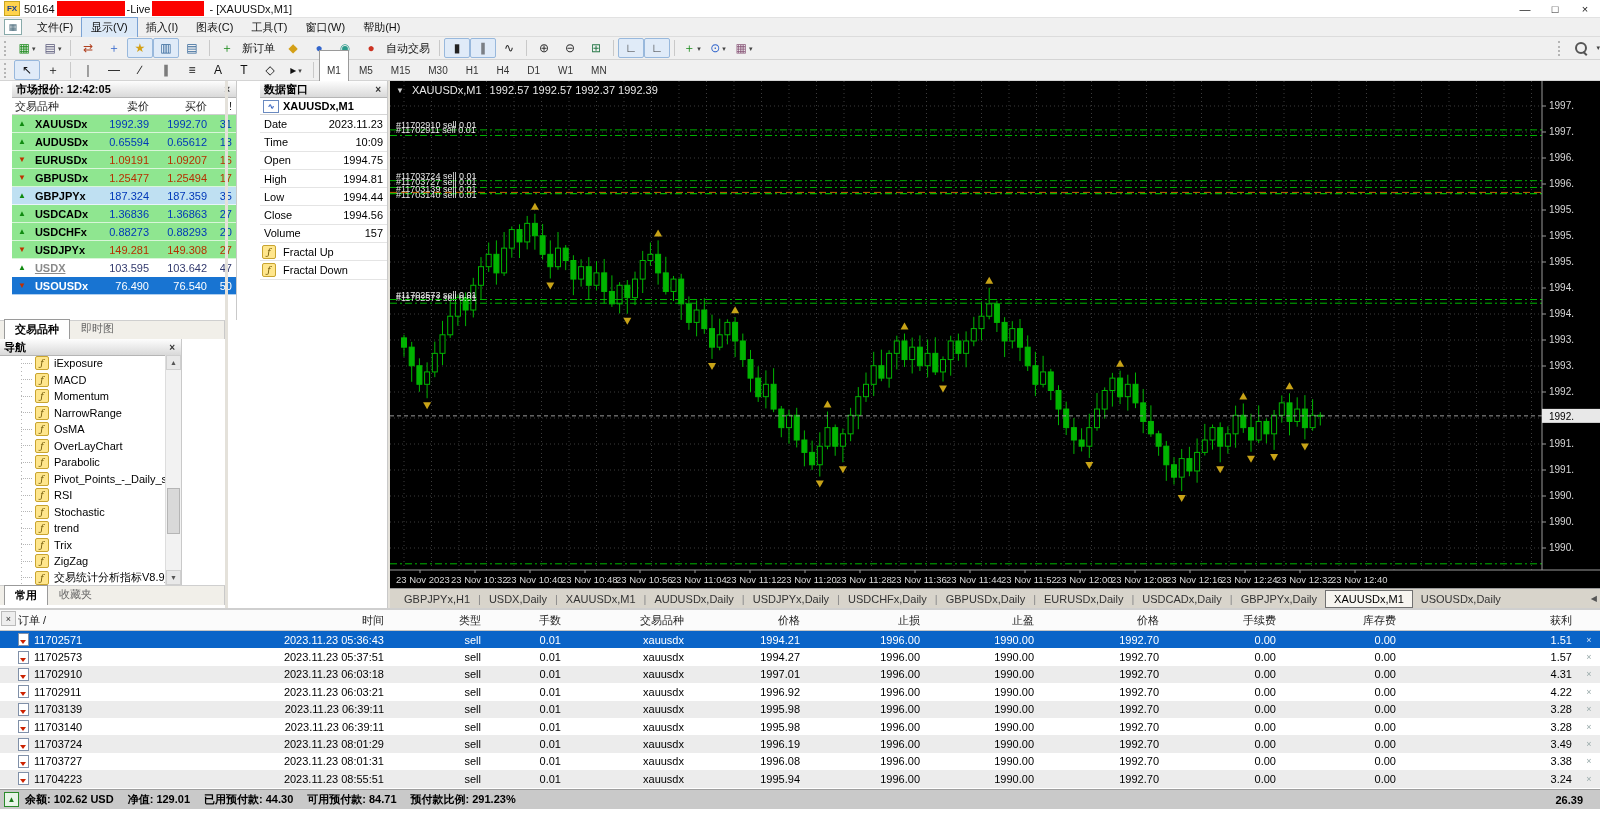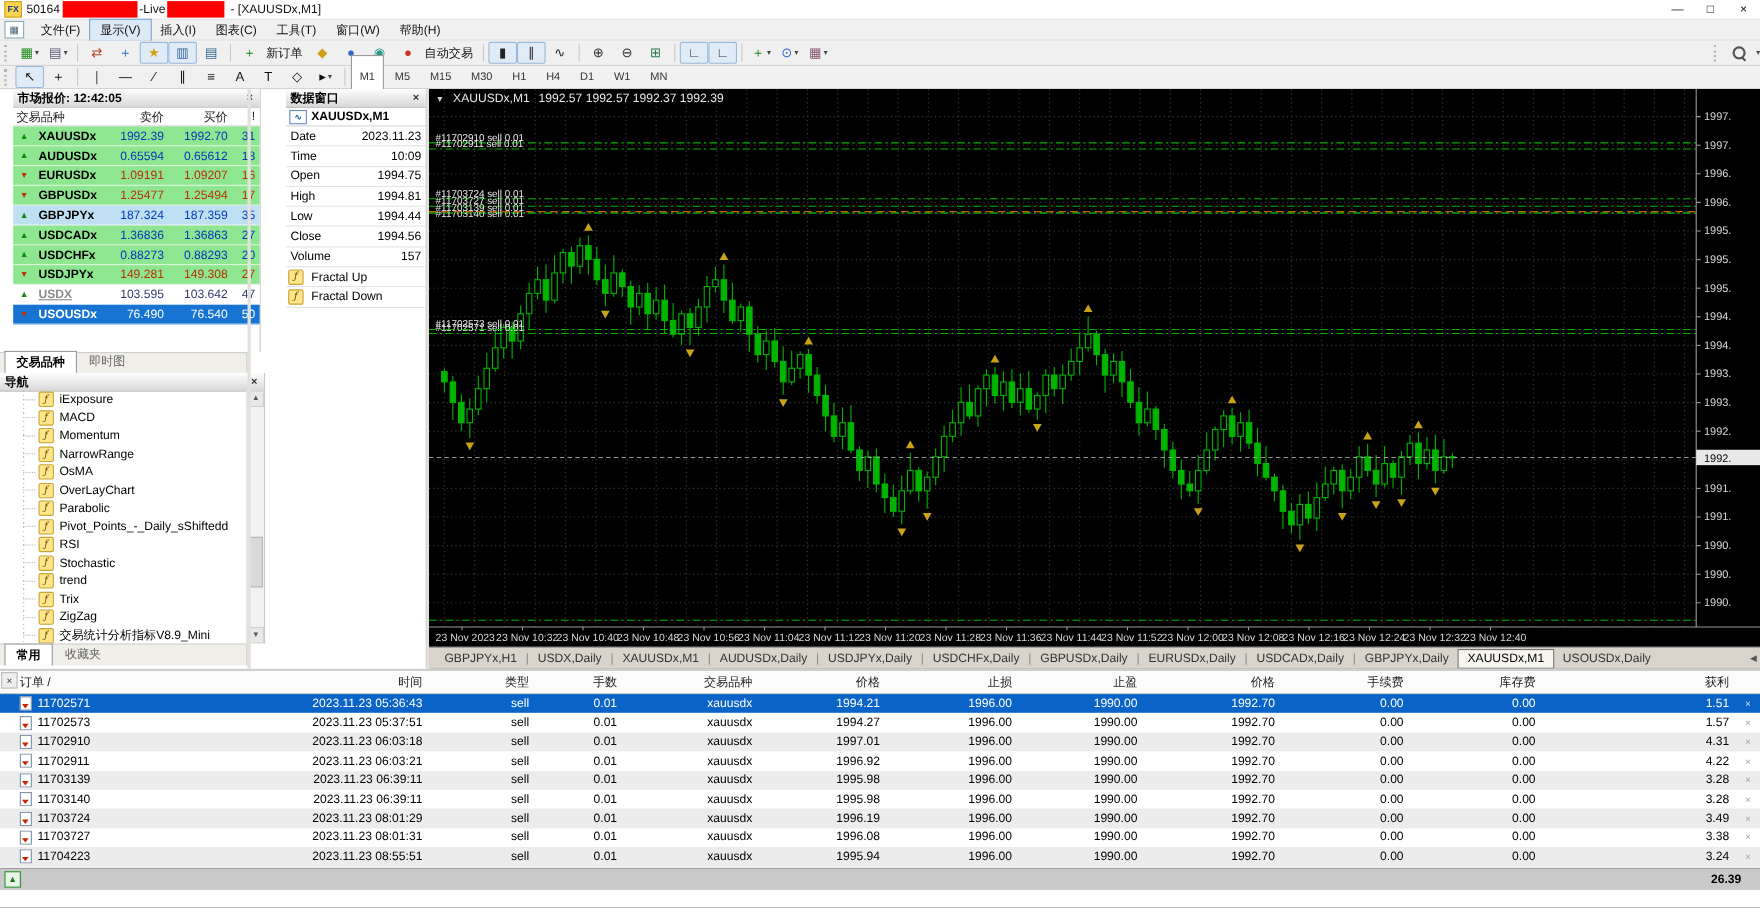--- a/index.html
+++ b/index.html
@@ -51,21 +51,21 @@
   .mw-sym{display:flex;align-items:center;gap:3px;font-weight:bold;}
   .mw-num{text-align:right;}
   .bg-g{background:#8fe690;} .bg-b{background:#bfe0f2;} .bg-w{background:#ffffff;} .bg-sel{background:#1874d2;color:#fff;}
   .pc-up{color:#0038b8;} .pc-dn{color:#b63000;} .pc-nv{color:#333a6e;} .pc-wt{color:#ffffff;}
   .arr{font-size:8px;}
   #mw-tabs,#nav-tabs{position:absolute;left:0;width:225px;height:19px;background:#f1efe9;border-top:1px solid #cfcfcf;
         border-right:1px solid #c9c9c9;display:flex;align-items:flex-end;padding-left:4px;box-sizing:border-box;}
   #mw-tabs{top:320px;} #nav-tabs{top:585px;height:20px;}
   .ptab{padding:2px 10px;font-size:11px;color:#666;border:1px solid transparent;}
   .ptab.active{background:#ffffff;border:1px solid #9a9a9a;border-bottom:none;color:#000;font-weight:bold;}
-  #navigator{position:absolute;left:0;top:339px;width:241px;height:246px;background:#fff;border-right:1px solid #c9c9c9;box-sizing:border-box;overflow:hidden;}
+  #navigator{position:absolute;left:0;top:339px;width:182px;height:246px;background:#fff;border-right:1px solid #c9c9c9;box-sizing:border-box;overflow:hidden;}
   #nav-list{position:absolute;left:0;top:16px;right:15px;bottom:0;overflow:hidden;
             background:repeating-linear-gradient(to bottom,#b5b5b5 0 1px,transparent 1px 4px);
             background-size:1px 100%;background-position:21px 0;background-repeat:no-repeat;}
   .nav-item{display:flex;align-items:center;height:16.5px;padding-left:21px;white-space:nowrap;}
   .nav-stub{width:11px;border-top:1px dotted #b5b5b5;margin-right:3px;flex:none;}
   .ficon{width:12px;height:12px;background:#ffe68c;border:1px solid #c8a430;border-radius:2px;flex:none;
          display:flex;align-items:center;justify-content:center;margin-right:5px;
          font-family:"DejaVu Serif",serif;font-style:italic;font-size:9px;color:#6b5200;}
   #nav-scroll{position:absolute;right:0;top:16px;bottom:0;width:15px;background:#f2f2f2;border-left:1px solid #ddd;}
   .sc-arr{position:absolute;left:0;width:15px;height:15px;display:flex;align-items:center;justify-content:center;
@@ -1199,18 +1199,25 @@
           <span class="c">1990.00</span>
           <span class="c">1992.70</span>
           <span class="c">0.00</span>
           <span class="c">0.00</span>
           <span class="c">3.24</span>
           <span class="c row-x">×</span>
         </div>
       </div>
     <div id="term-summary">
       <span id="sum-ico">▲</span>
+      <span id="sum-fields" style="display:flex;">
+          <span class="sum-field">余额: 102.62 USD</span>
+          <span class="sum-field">净值: 129.01</span>
+          <span class="sum-field">已用预付款: 44.30</span>
+          <span class="sum-field">可用预付款: 84.71</span>
+          <span class="sum-field">预付款比例: 291.23%</span>
+        </span>
       <span id="sum-total">26.39</span>
     </div>
   </div>
 
 
 </div>
 
 </body></html>

